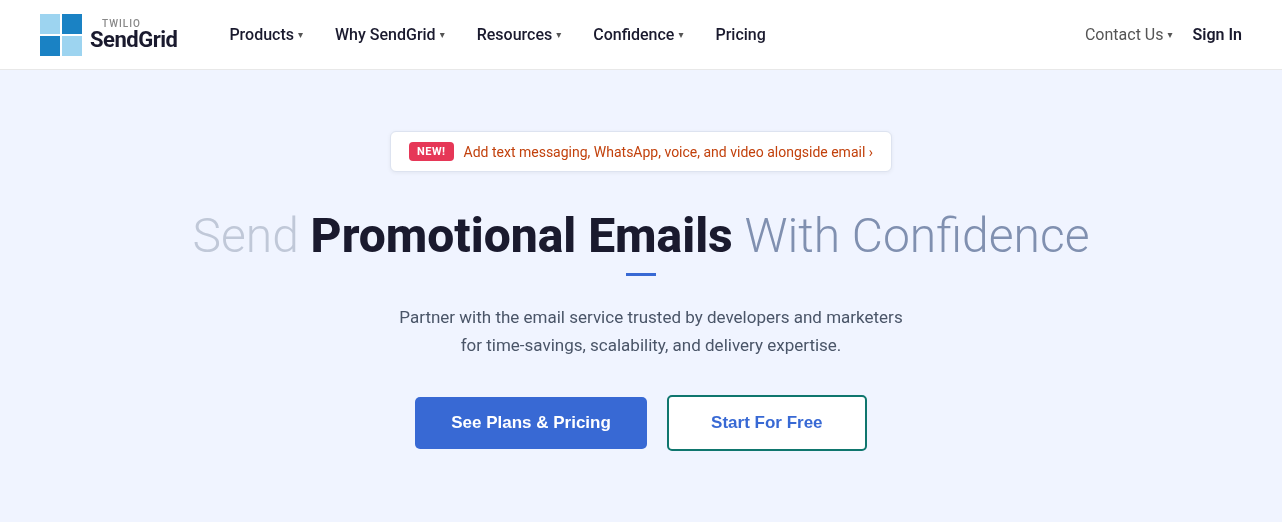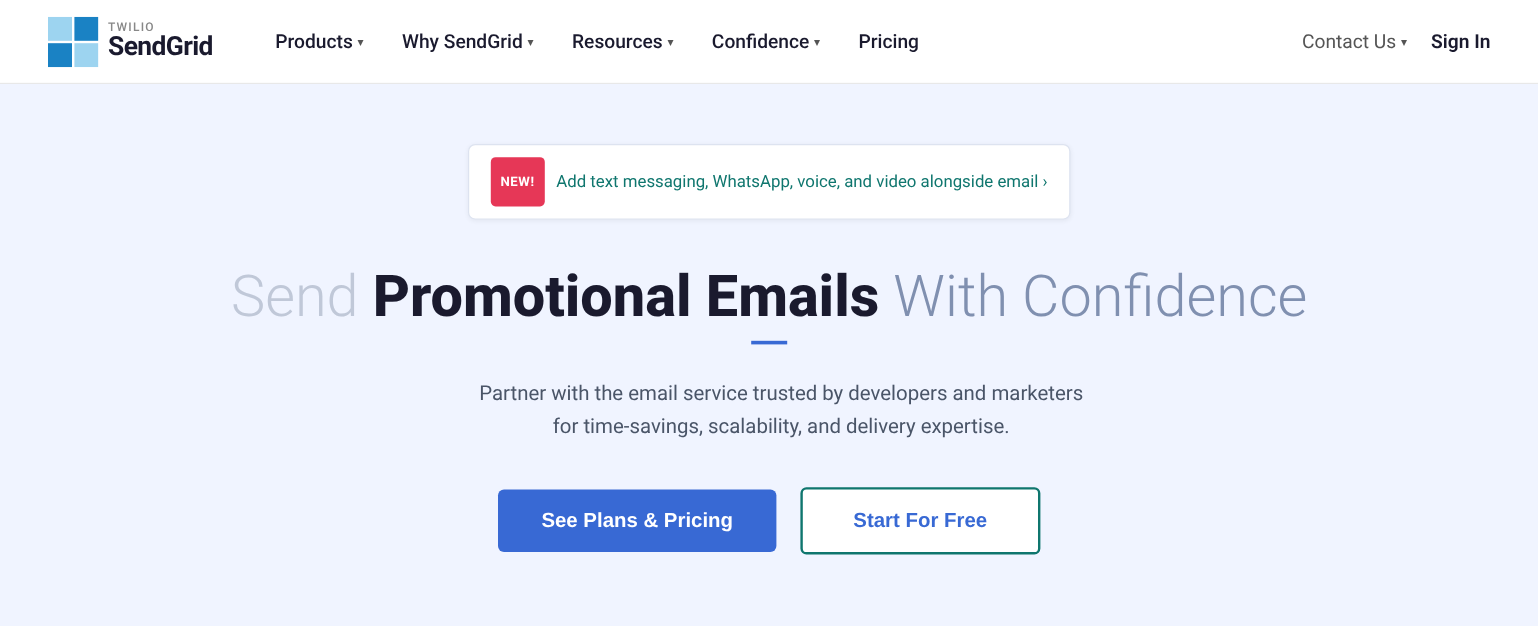--- a/index.html
+++ b/index.html
@@ -45,20 +45,21 @@
       flex-direction: column;
       line-height: 1;
     }
 
     .logo-twilio {
       font-size: 10px;
       color: #888;
       letter-spacing: 1px;
       text-transform: uppercase;
       font-weight: 500;
+      margin-left: 12px;
     }
 
     .logo-sendgrid {
       font-size: 22px;
       font-weight: 700;
       color: #1a1a2e;
       letter-spacing: -0.5px;
     }
 
     .nav-links {
@@ -138,28 +139,28 @@
       gap: 10px;
       cursor: pointer;
       box-shadow: 0 1px 4px rgba(0,0,0,0.06);
     }
 
     .new-badge {
       background: #e63757;
       color: #fff;
       font-size: 11px;
       font-weight: 700;
-      padding: 14px 8px;
+      padding: 3px 8px;
       border-radius: 4px;
       letter-spacing: 0.5px;
     }
 
     .new-banner-text {
       font-size: 14px;
-      color: #0f766e;
+      color: #c2410c;
     }
 
     .hero-heading {
       font-size: 48px;
       line-height: 1.15;
       color: #c0c8d8;
       font-weight: 300;
       margin-bottom: 10px;
       max-width: 900px;
     }

